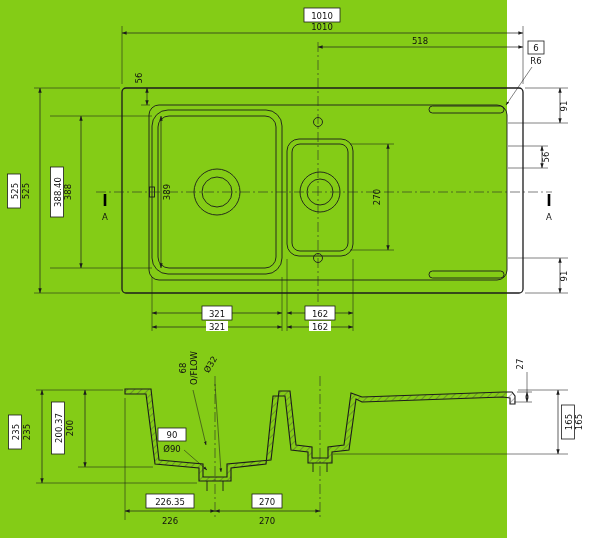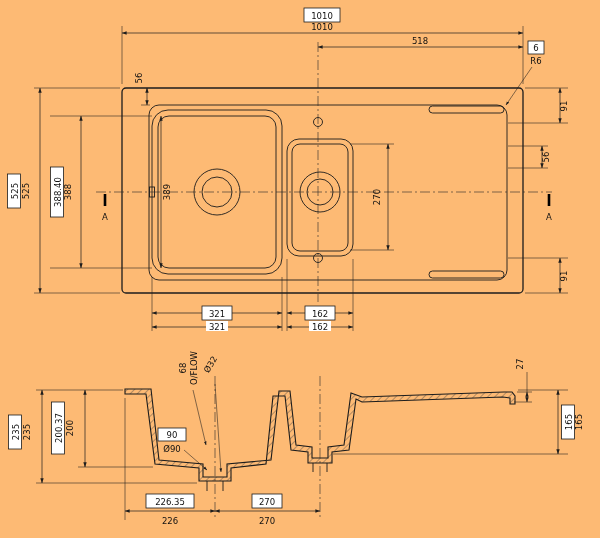--- a/index.html
+++ b/index.html
@@ -1,16 +1,16 @@
 <!DOCTYPE html>
 <html><head>
 <meta charset="utf-8">
 <style>
   html,body{margin:0;padding:0;background:#fff;}
-  .wrap{width:600px;height:538px;background:#fdba74;position:relative;}
+  .wrap{width:507px;height:538px;background:#84cc16;position:relative;}
   svg{display:block;}
   .outline{fill:none;stroke:#1c1c1c;stroke-width:1.3;}
   .thin{fill:none;stroke:#1c1c1c;stroke-width:0.9;}
   .dim{fill:none;stroke:#1c1c1c;stroke-width:0.7;}
   .ext{fill:none;stroke:#1c1c1c;stroke-width:0.55;}
   .cl{fill:none;stroke:#2a2a2a;stroke-width:0.6;stroke-dasharray:10 3 2 3;}
   .dtext{font:8.5px "DejaVu Sans", sans-serif;fill:#111;text-anchor:middle;}
   .refbox{fill:#fff;stroke:#1c1c1c;stroke-width:0.8;}
   .mask{fill:#fff;stroke:none;}
   .thick{stroke:#000;stroke-width:2.6;fill:none;}

